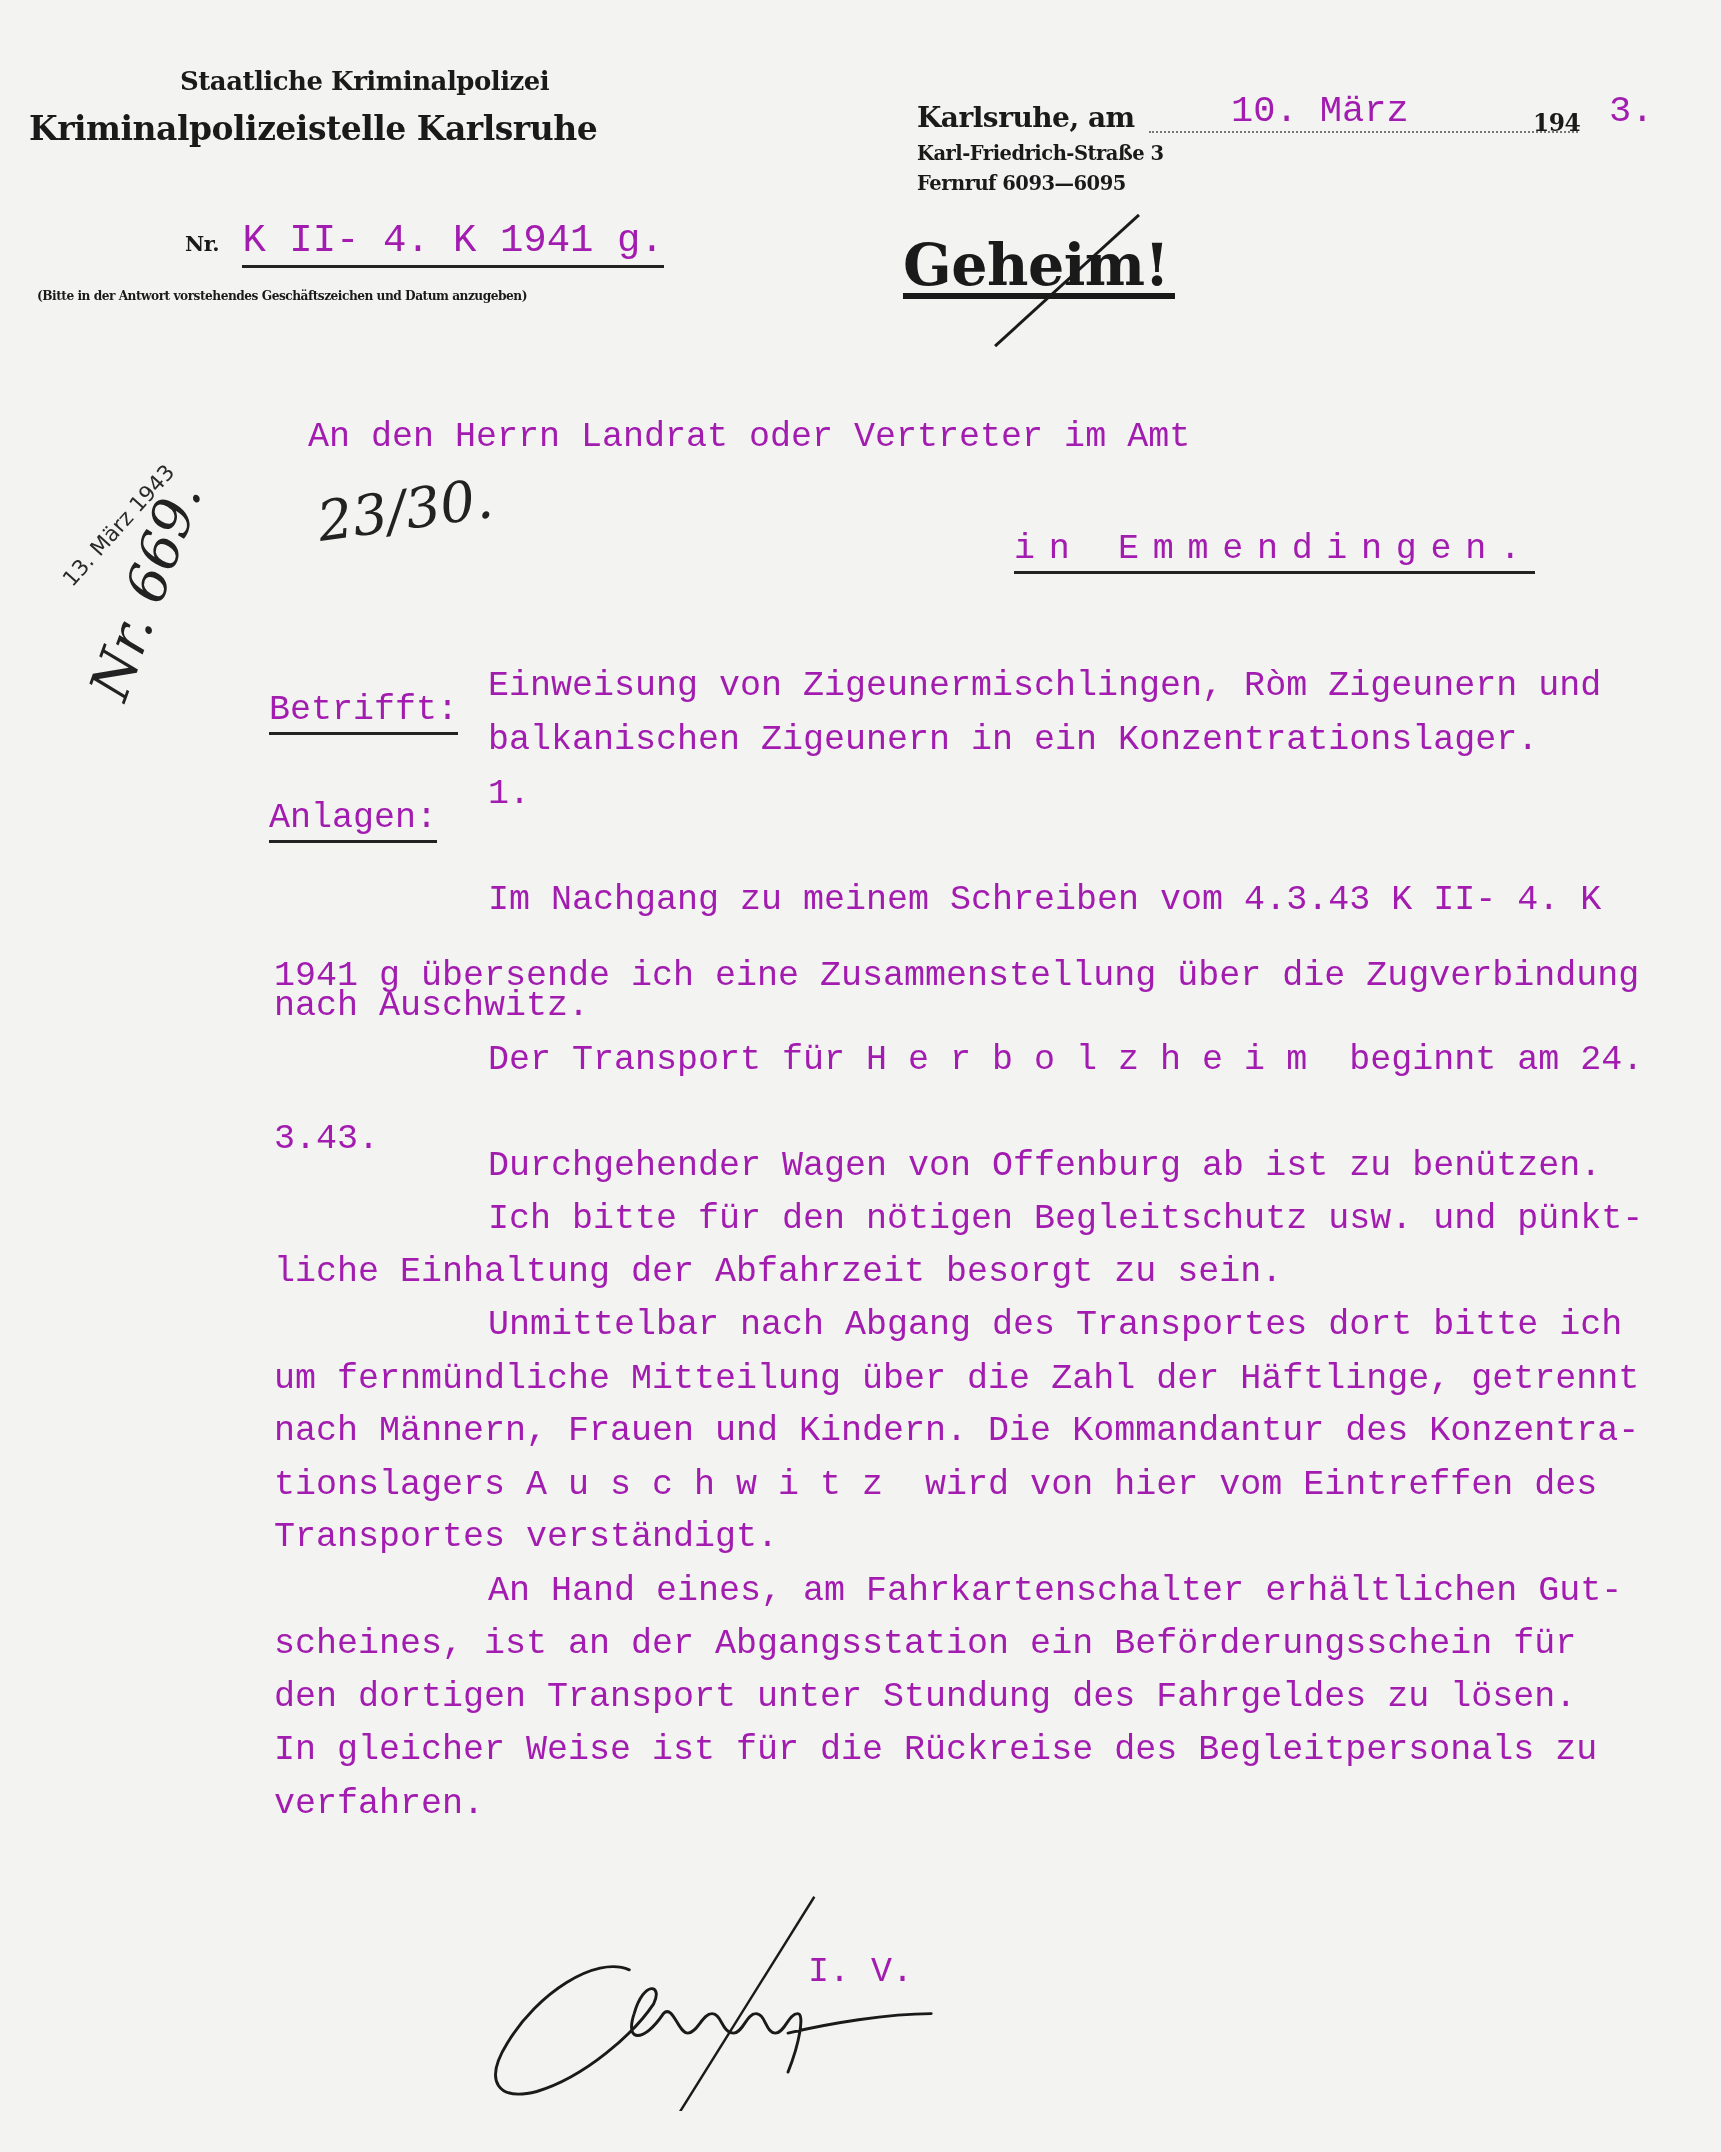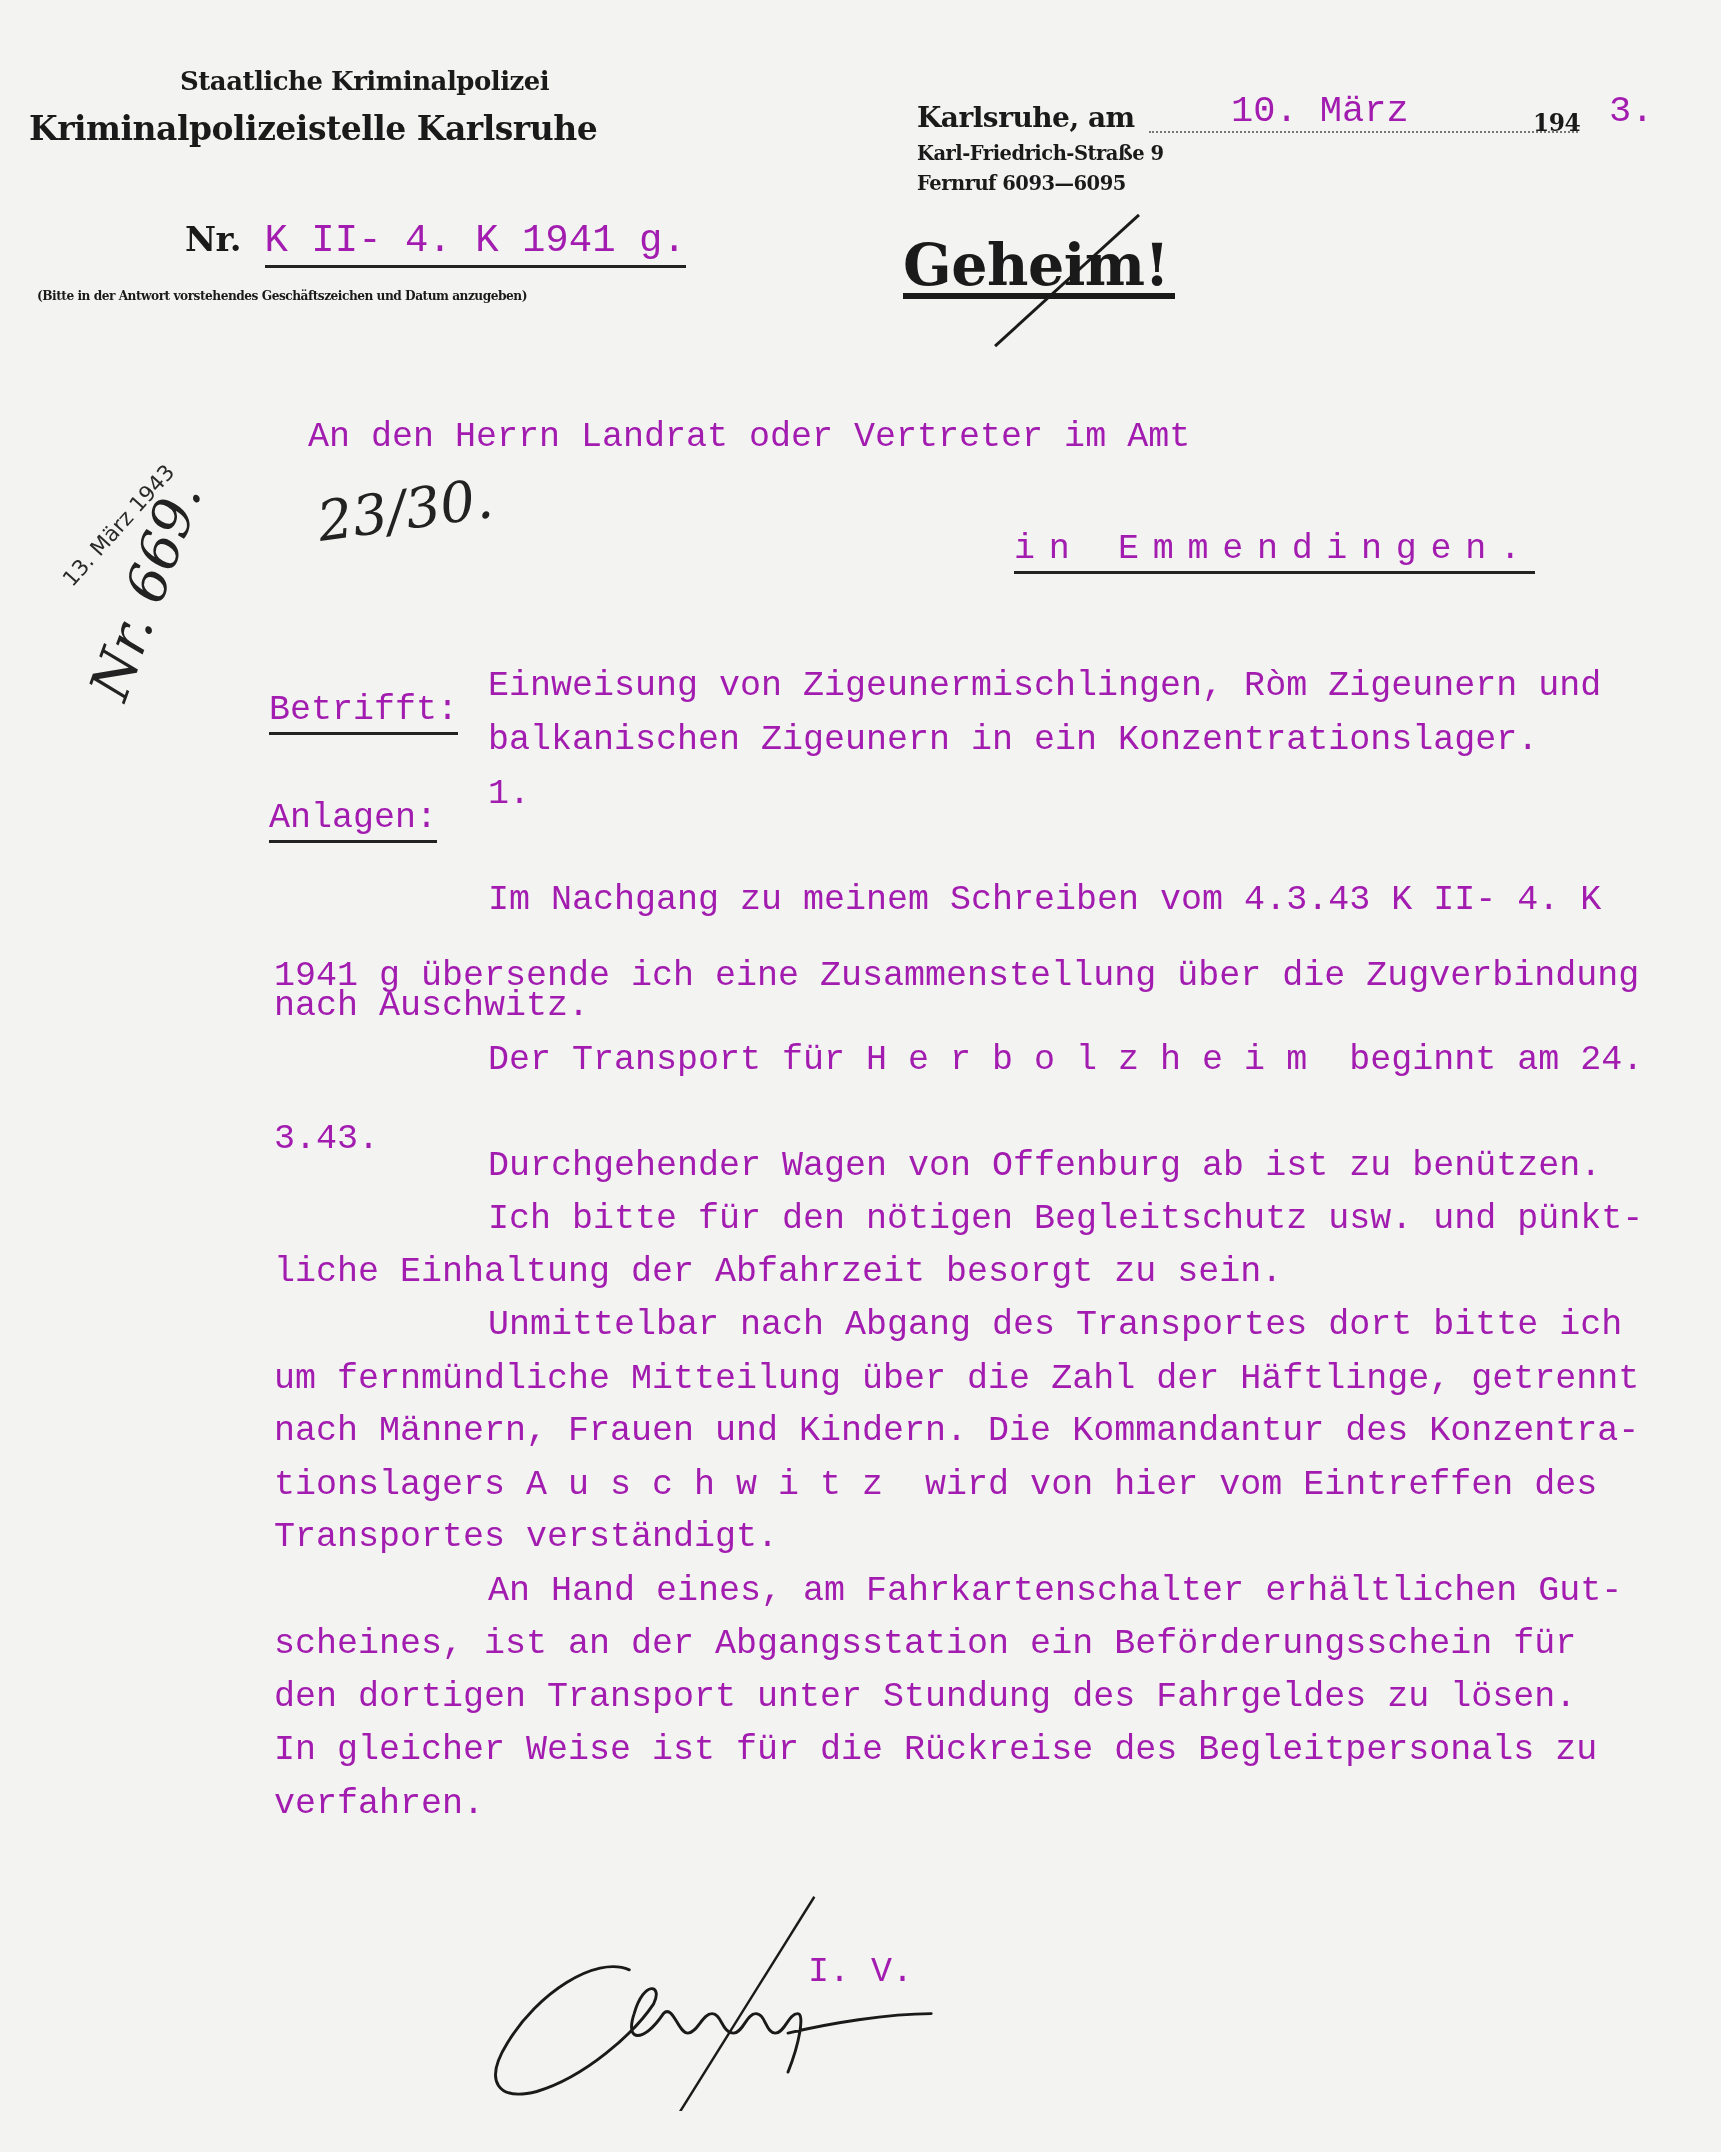--- a/index.html
+++ b/index.html
@@ -27,31 +27,31 @@
   .indent { left: 488px; }
   .spaced { letter-spacing: 13.7px; }
 </style>
 </head>
 <body>
 
 <div class="abs fraktur" style="left:180px; top:66px; font-size:26px;">Staatliche Kriminalpolizei</div>
 <div class="abs fraktur" style="left:29px; top:109px; font-size:33px;">Kriminalpolizeistelle Karlsruhe</div>
 
 <div class="abs" style="left:185px; top:219px;">
-  <span class="fraktur" style="font-size:34px;">Nr.</span>
+  <span class="fraktur" style="font-size:21px;">Nr.</span>
   <span class="typed underline-dbl" style="font-size:39px; margin-left:13.7px;">K II- 4. K 1941 g.</span>
 </div>
 <div class="abs fraktur" style="left:37px; top:289px; font-size:12.2px;">(Bitte in der Antwort vorstehendes Geschäftszeichen und Datum anzugeben)</div>
 
 <div class="abs fraktur" style="left:917px; top:101px; font-size:28px;">Karlsruhe, am</div>
 <div class="abs dotted-line" style="left:1149px; top:131px; width:429px; height:0;"></div>
 <div class="abs typed" style="left:1231px; top:90px; font-size:37px;">10. März</div>
 <div class="abs fraktur" style="left:1533px; top:109px; font-size:23.4px;">194</div>
 <div class="abs typed" style="left:1609px; top:90px; font-size:37px;">3.</div>
-<div class="abs fraktur" style="left:917px; top:142px; font-size:19.5px;">Karl-Friedrich-Straße 9</div>
+<div class="abs fraktur" style="left:917px; top:142px; font-size:19.5px;">Karl-Friedrich-Straße 3</div>
 <div class="abs fraktur" style="left:917px; top:172px; font-size:19.5px;">Fernruf 6093—6095</div>
 
 <div class="abs fraktur" style="left:903px; top:236px; font-size:57px; border-bottom:6.8px solid #1a1a1a; padding:0 5.9px 0 0; line-height:1;">Geheim!</div>
 <svg class="abs" style="left:985px; top:210px;" width="166" height="141" viewBox="0 0 170 145">
   <line x1="158" y1="5" x2="10" y2="140" stroke="#1a1a1a" stroke-width="3"></line>
 </svg>
 
 <div class="abs" style="left:76px; top:566px; font-size:21.5px; font-family:'DejaVu Sans', sans-serif; transform:rotate(-48deg); transform-origin:left bottom; color:#2a2a2a;">13. März 1943</div>
 <div class="abs hw" style="left:137px; top:644px; font-size:55px; transform:rotate(-70deg); transform-origin:left bottom;">Nr. 669.</div>
 <div class="abs hw" style="left:317px; top:478px; font-size:55px; transform:rotate(-8deg);">23/30.</div>

